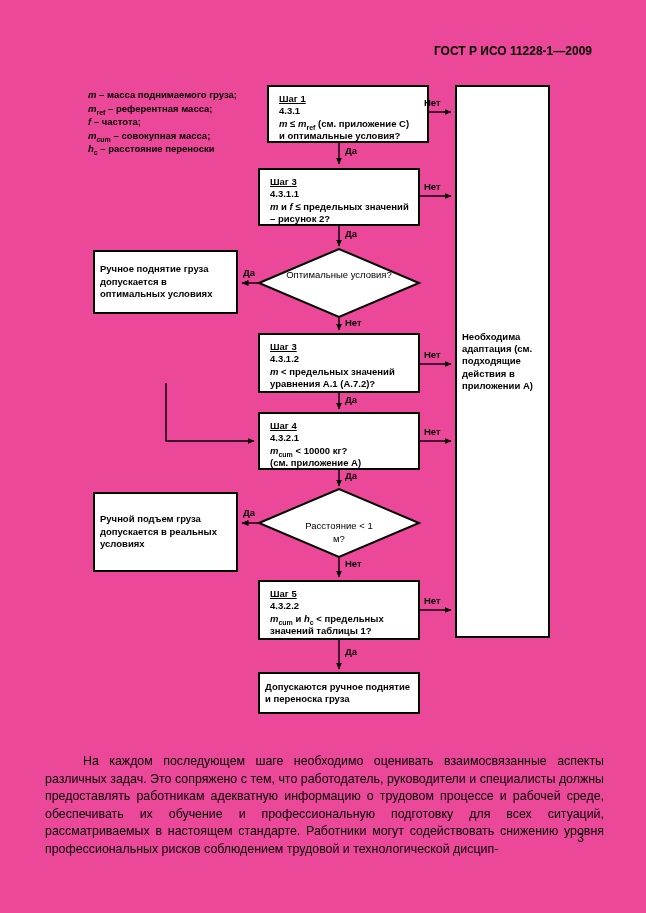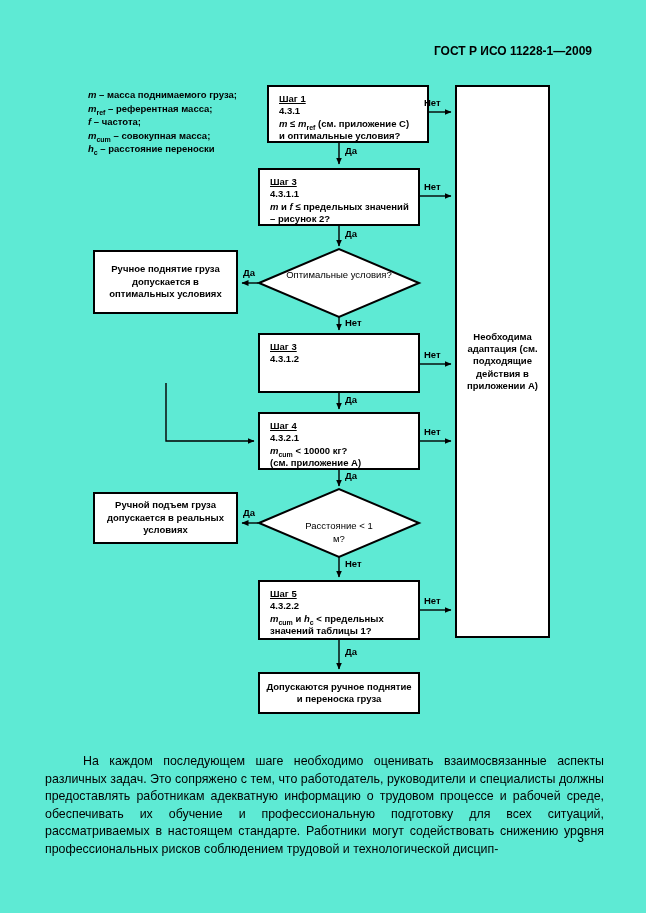--- a/index.html
+++ b/index.html
@@ -1,30 +1,30 @@
 <!DOCTYPE html>
 <html><head>
 <meta charset="utf-8">
 <style>
   html,body { margin:0; padding:0; }
   body { font-family:"Liberation Sans", sans-serif; color:#000; }
   #page {
-    position:relative; width:646px; height:913px; background:#5eead4; overflow:hidden;
+    position:relative; width:646px; height:913px; background:#ec4899; overflow:hidden;
   }
   .hdr { position:absolute; top:44px; right:54px; font-size:12px; font-weight:bold; }
   .legend { position:absolute; left:88px; top:88px; font-size:9.5px; font-weight:bold; line-height:13.5px; }
   .legend i { font-style:italic; }
   sub { font-size:7px; line-height:0; }
   .box {
     position:absolute; box-sizing:border-box; background:#fff;
     border:2px solid #000; font-size:9.5px; font-weight:bold; line-height:1.3;
   }
   .step { padding:6px 5px 0 10px; }
   .step .title { text-decoration:underline; }
-  .cbox { display:flex; align-items:center; justify-content:center; text-align:center; padding:3px 5px; }
+  .cbox { display:flex; align-items:center; justify-content:center; text-align:left; padding:3px 5px; }
   .dtext {
     position:absolute; font-size:9.5px; font-weight:normal; text-align:center; line-height:1.35;
   }
   .lbl { position:absolute; font-size:9.5px; font-weight:bold; }
   svg.wires { position:absolute; left:0; top:0; pointer-events:none; }
   .caption { position:absolute; left:0; top:732px; width:646px; text-align:center; font-size:11.3px; }
   .para {
     position:absolute; left:45px; top:753px; width:559px;
     font-size:12.4px; line-height:1.42; text-align:justify; text-indent:38px;
   }
@@ -87,33 +87,34 @@
     <div><i>m</i><span> и </span><i>f</i><span> ≤ предельных значений – рисунок 2?</span></div>
   </div>
 
   <div class="dtext" style="left:284px; top:269px; width:110px;">Оптимальные условия?</div>
 
   <div class="box cbox" style="left:93px; top:250px; width:145px; height:64px;">Ручное поднятие груза допускается в оптимальных условиях</div>
 
   <div class="box step" style="left:258px; top:333px; width:162px; height:60px;">
     <div class="title">Шаг 3</div>
     <div>4.3.1.2</div>
+    <div><i>m</i><span> &lt; предельных значений уравнения А.1 (А.7.2)?</span></div>
   </div>
 
 
   <div class="box step" style="left:258px; top:412px; width:162px; height:58px;">
     <div class="title">Шаг 4</div>
     <div>4.3.2.1</div>
     <div><i>m</i><sub>cum</sub><span> &lt; 10000 кг?</span></div>
     <div>(см. приложение А)</div>
   </div>
 
   <div class="dtext" style="left:299px; top:520px; width:80px;">Расстояние &lt; 1 м?</div>
 
-  <div class="box cbox" style="left:93px; top:492px; width:145px; height:52px;">Ручной подъем груза допускается в реальных условиях</div>
+  <div class="box cbox" style="left:93px; top:492px; width:145px; height:80px;">Ручной подъем груза допускается в реальных условиях</div>
 
   <div class="box step" style="left:258px; top:580px; width:162px; height:60px;">
     <div class="title">Шаг 5</div>
     <div>4.3.2.2</div>
     <div><i>m</i><sub>cum</sub><span> и </span><i>h</i><sub>c</sub><span> &lt; предельных значений таблицы 1?</span></div>
   </div>
 
   <div class="box cbox" style="left:258px; top:672px; width:162px; height:42px;">Допускаются ручное поднятие и переноска груза</div>
 
   <div class="box cbox" style="left:455px; top:85px; width:95px; height:553px;">Необходима адаптация (см. подходящие действия в приложении А)</div>

